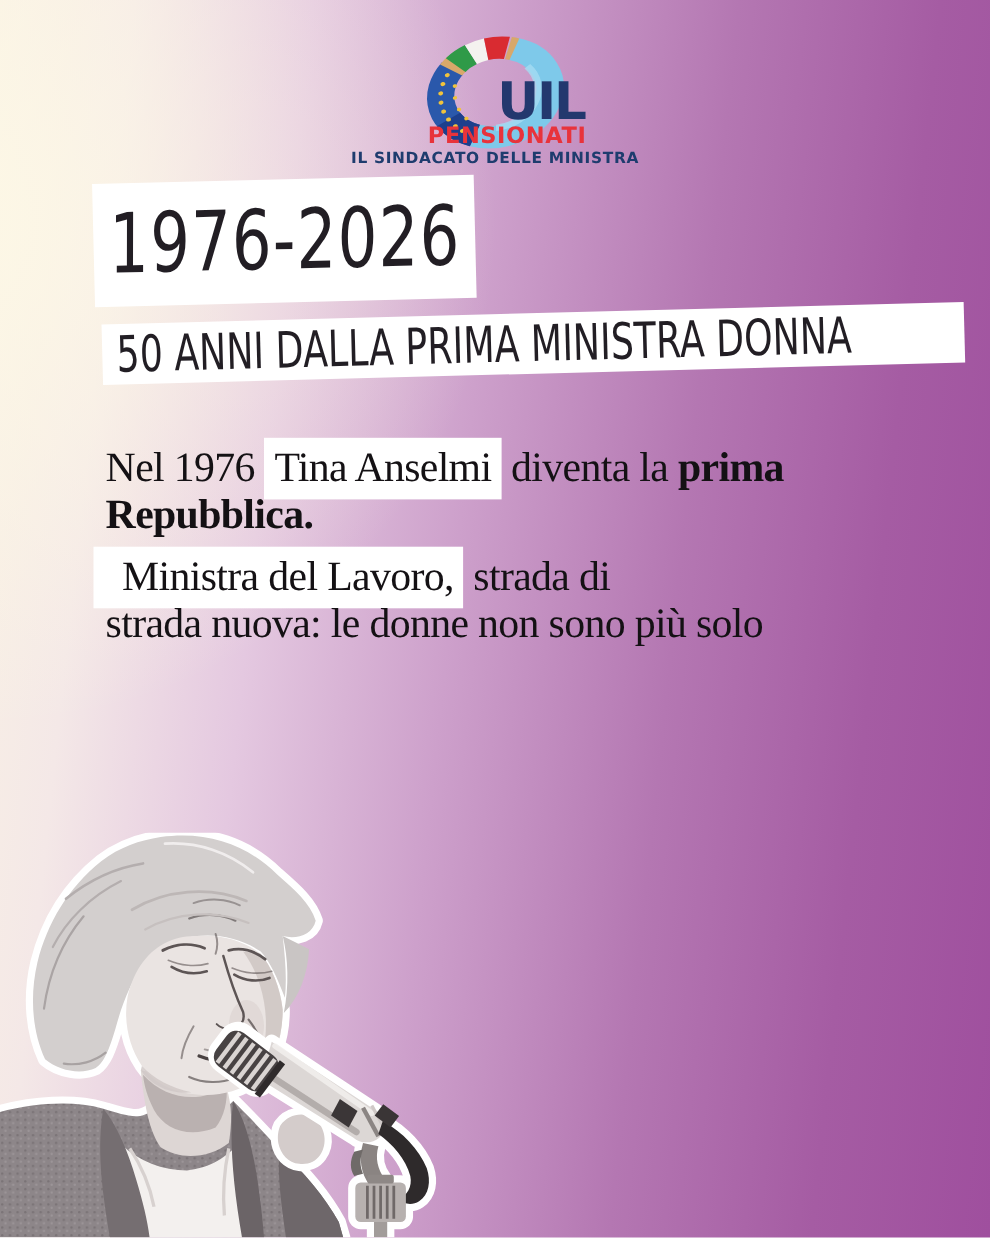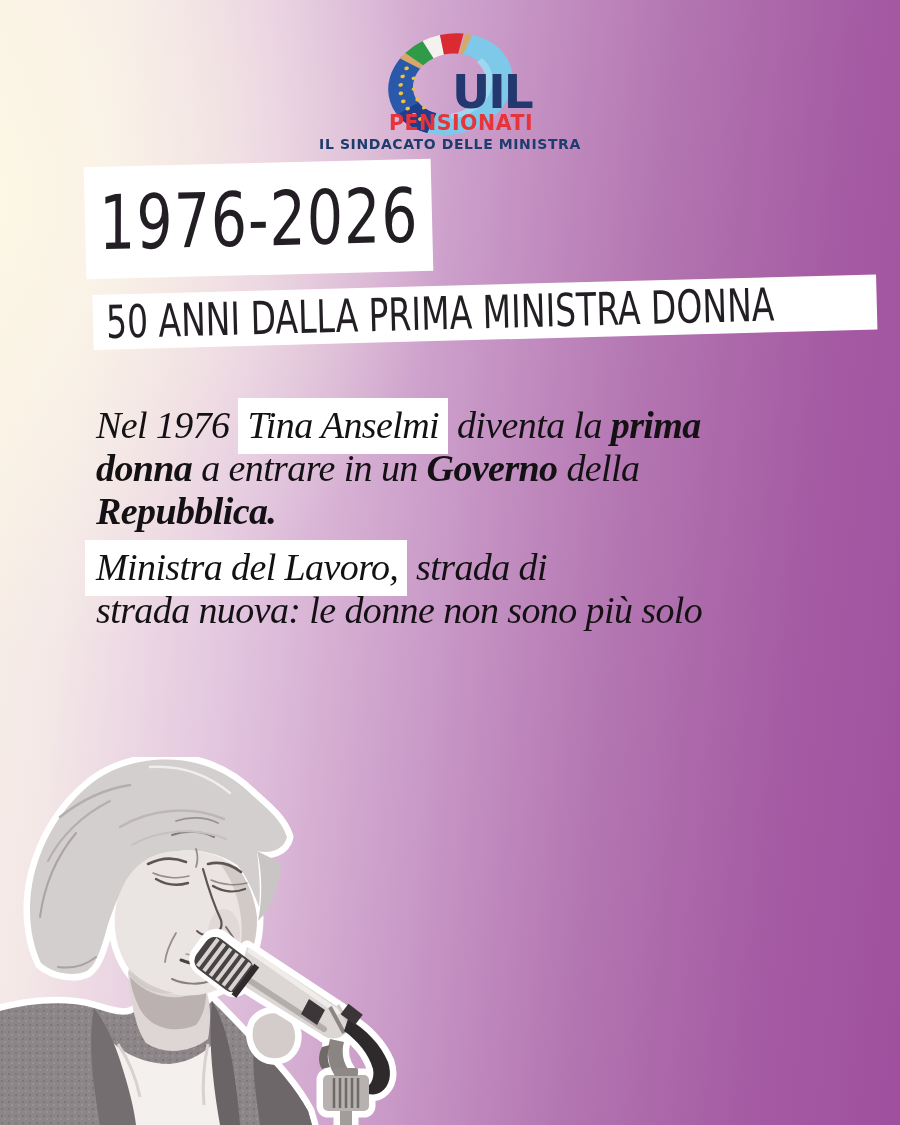--- a/index.html
+++ b/index.html
@@ -20,25 +20,25 @@
     transform:rotate(-1.4deg);display:flex;align-items:center;justify-content:center;}
   .title-box .yrs{font-family:"DejaVu Sans",sans-serif;font-size:57px;font-weight:400;color:#221e24;
     letter-spacing:1px;transform:scaleY(1.32) skewX(-2deg);}
   .subtitle-strip{position:absolute;left:93px;top:295px;width:784px;height:55px;background:#ffffff;
     transform:rotate(-1.5deg);transform-origin:left center;display:flex;align-items:center;}
   .subtitle-strip .st{font-family:"DejaVu Sans",sans-serif;font-size:33px;font-weight:400;color:#221e24;
     letter-spacing:0;padding-left:13px;white-space:nowrap;transform:scaleY(1.38);transform-origin:left center;}
   
   .body-copy{position:absolute;left:96px;top:404px;width:780px;color:#141114;
     font-family:"Liberation Serif","DejaVu Serif",serif;font-size:38px;letter-spacing:-.6px;}
-  .para{margin:0 0 13px 0;font-style:italic;}
+  .para{margin:0 0 13px 0;}
   .line{height:43px;line-height:43px;white-space:nowrap;}
   .seg-b{font-weight:bold;}
   .seg-hl{background:#ffffff;padding:6px 9px 8px;}
-  .seg-hlL{margin-left:-11px;padding-left:11px;}
+  .seg-hlL{margin-left:-11px;padding-left:26px;}
   .seg-hlR{padding-right:34px;}
   
   .photo{position:absolute;left:0;bottom:0;width:432px;height:368px;}
   .out{stroke:#ffffff;stroke-width:13;fill:#ffffff;stroke-linejoin:round;stroke-linecap:round;}
   .feat{stroke:#5d5555;fill:none;stroke-linecap:round;}
 </style>
 </head>
 <body>
 
 <div class="page">
@@ -86,21 +86,20 @@
     <div class="yrs">1976-2026</div>
   </div>
 
   <div class="subtitle-strip">
     <div class="st">50 ANNI DALLA PRIMA MINISTRA DONNA</div>
   </div>
 
   <div class="body-copy">
       <div class="para">
         <div class="line"><span>Nel 1976 </span><span class="seg-hl">Tina Anselmi</span><span> diventa la </span><span class="seg-b">prima</span></div>
-        <div class="line"><span class="seg-b">donna</span><span> a entrare in un </span><span class="seg-b">Governo</span><span> della</span></div>
         <div class="line"><span class="seg-b">Repubblica.</span></div>
       </div>
       <div class="para">
         <div class="line"><span class="seg-hl seg-hlL">Ministra del Lavoro,</span><span> strada di</span></div>
         <div class="line"><span>strada nuova: le donne non sono più solo</span></div>
       </div>
     </div>
 
   <svg class="photo" viewBox="0 0 432 368">
     <defs>

